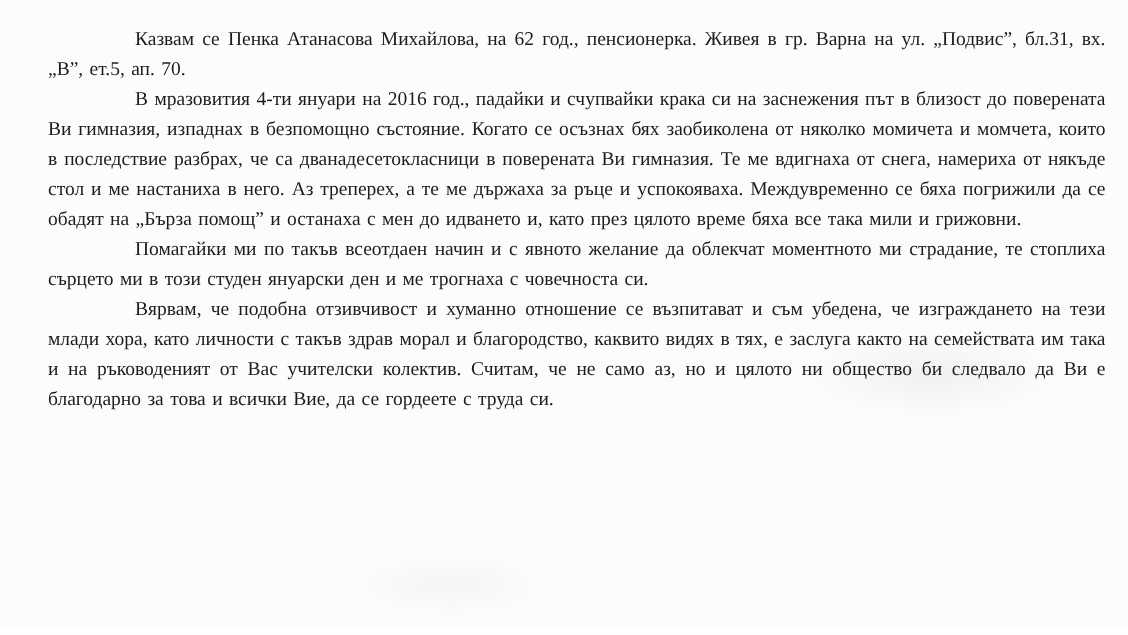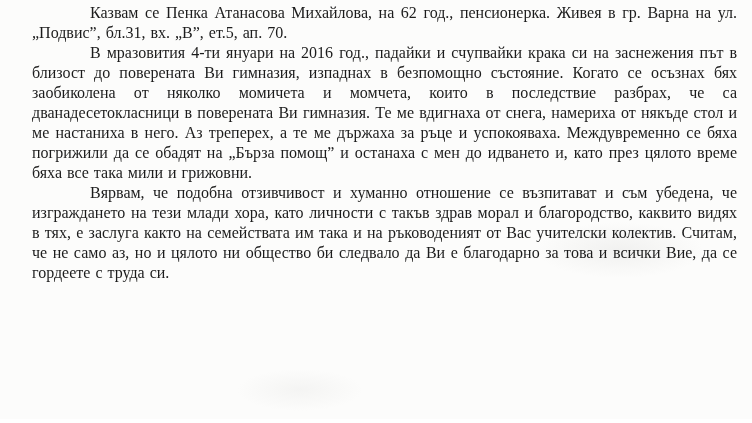--- a/index.html
+++ b/index.html
@@ -10,32 +10,33 @@
     position: relative;
     width: 752px;
     height: 419px;
     box-sizing: border-box;
     background:
       radial-gradient(ellipse 120px 40px at 620px 250px, rgba(190,190,188,0.18), rgba(190,190,188,0) 70%),
       radial-gradient(ellipse 90px 30px at 300px 390px, rgba(200,200,198,0.15), rgba(200,200,198,0) 70%),
       #fcfcfb;
     color: #1c1c1c;
     font-family: "Liberation Serif", "DejaVu Serif", serif;
-    font-size: 16px;
+    font-size: 13px;
     line-height: 20px;
     text-align: justify;
-    padding: 3px 15px 0 32px;
+    padding: 16px 15px 0 32px;
     overflow: hidden;
   }
   .page p {
     margin: 0;
     text-indent: 58px;
     word-spacing: 1px;
   }
 </style>
 </head>
 <body>
 
 <div class="page">
   <p>Казвам се Пенка Атанасова Михайлова, на 62 год., пенсионерка. Живея в гр. Варна на ул. „Подвис”, бл.31, вх. „В”, ет.5, ап. 70.</p>
   <p>В мразовития 4-ти януари на 2016 год., падайки и счупвайки крака си на заснежения път в близост до поверената Ви гимназия, изпаднах в безпомощно състояние. Когато се осъзнах бях заобиколена от няколко момичета и момчета, които в последствие разбрах, че са дванадесетокласници в поверената Ви гимназия. Те ме вдигнаха от снега, намериха от някъде стол и ме настаниха в него. Аз треперех, а те ме държаха за ръце и успокояваха. Междувременно се бяха погрижили да се обадят на „Бърза помощ” и останаха с мен до идването и, като през цялото време бяха все така мили и грижовни.</p>
+  <p>Помагайки ми по такъв всеотдаен начин и с явното желание да облекчат моментното ми страдание, те стоплиха сърцето ми в този студен януарски ден и ме трогнаха с човечноста си.</p>
   <p>Вярвам, че подобна отзивчивост и хуманно отношение се възпитават и съм убедена, че изграждането на тези млади хора, като личности с такъв здрав морал и благородство, каквито видях в тях, е заслуга както на семействата им така и на ръководеният от Вас учителски колектив. Считам, че не само аз, но и цялото ни общество би следвало да Ви е благодарно за това и всички Вие, да се гордеете с труда си.</p>
 </div>
 
 </body></html>

